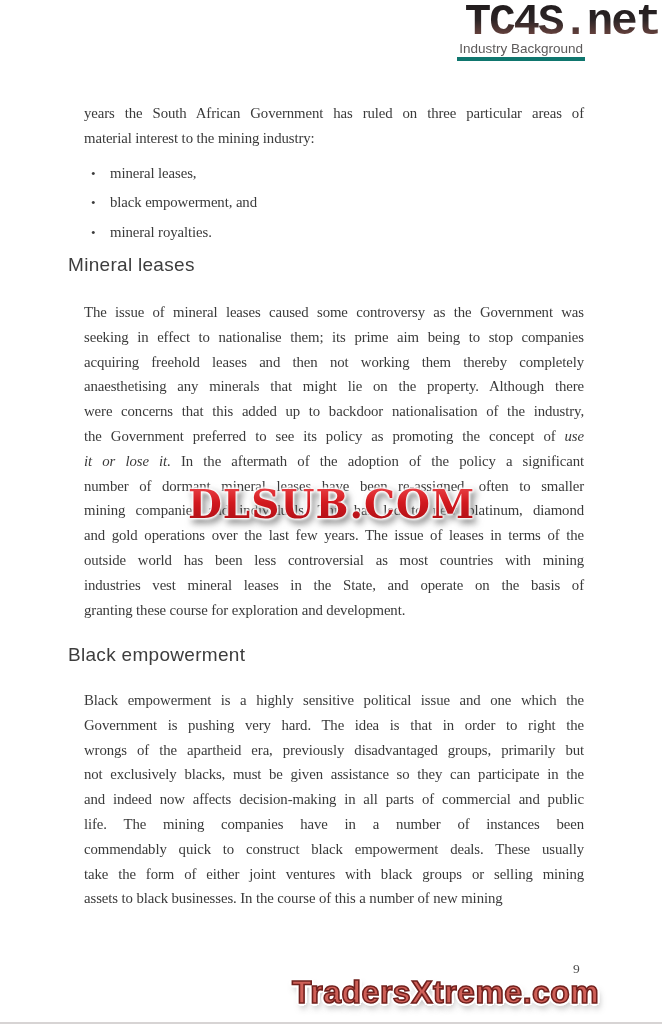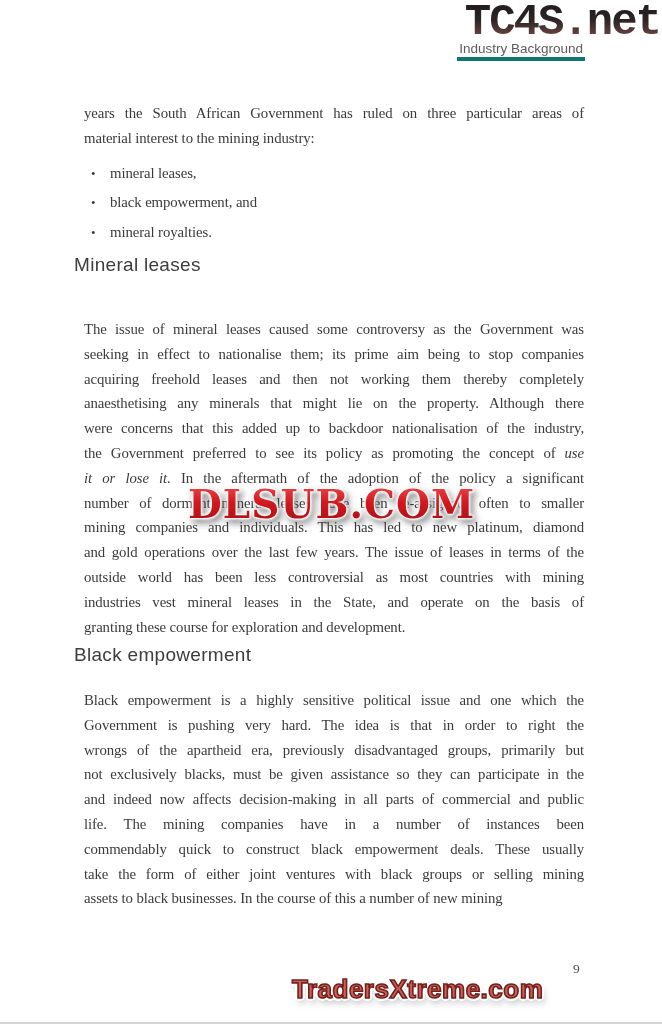--- a/index.html
+++ b/index.html
@@ -55,26 +55,26 @@
     line-height: 24.8px;
   }
   .tline { text-align: justify; text-align-last: justify; white-space: normal; }
   .tline.last { text-align-last: left; }
   .tline em { font-style: italic; }
 
   .intro   { top: 101px; }
   .bullets { top: 159px; line-height: 29.4px; }
   .bullet-row { display: flex; }
   .bullet { width: 26px; padding-left: 7px; font-size: 13px; }
-  .para-1 { top: 300px; margin-top: 17px; }
+  .para-1 { top: 300px; }
   .para-2 { top: 688px; }
 
   .sec-heading {
     position: absolute;
-    left: 74px;
+    left: 68px;
     font-family: "Liberation Sans", sans-serif;
     font-size: 19px;
     font-weight: 400;
     letter-spacing: 0.3px;
     color: #3d3d3d;
   }
   .h-1 { top: 254px; }
   .h-2 { top: 644px; }
 
   
@@ -95,21 +95,21 @@
     filter: drop-shadow(0 0 1.2px #ffffff) drop-shadow(0 0 1.2px #ffffff)
             drop-shadow(0 0 1px #ffffff) drop-shadow(3px 4px 3px rgba(60,60,60,0.55));
   }
   .wm-bottom {
     position: absolute;
     left: 292px;
     top: 975px;
     z-index: 5;
     font-family: "Liberation Sans", sans-serif;
     font-weight: bold;
-    font-size: 26px;
+    font-size: 32px;
     letter-spacing: 0.5px;
     line-height: 1.1;
     color: #cf6058;
     -webkit-text-stroke: 1.6px #70201d;
     text-shadow:
       -3px 0 0 #fff, 3px 0 0 #fff, 0 -3px 0 #fff, 0 3px 0 #fff,
       -2px -2px 0 #fff, 2px 2px 0 #fff, -2px 2px 0 #fff, 2px -2px 0 #fff,
       2px 5px 6px rgba(80,80,80,0.5);
   }
 

